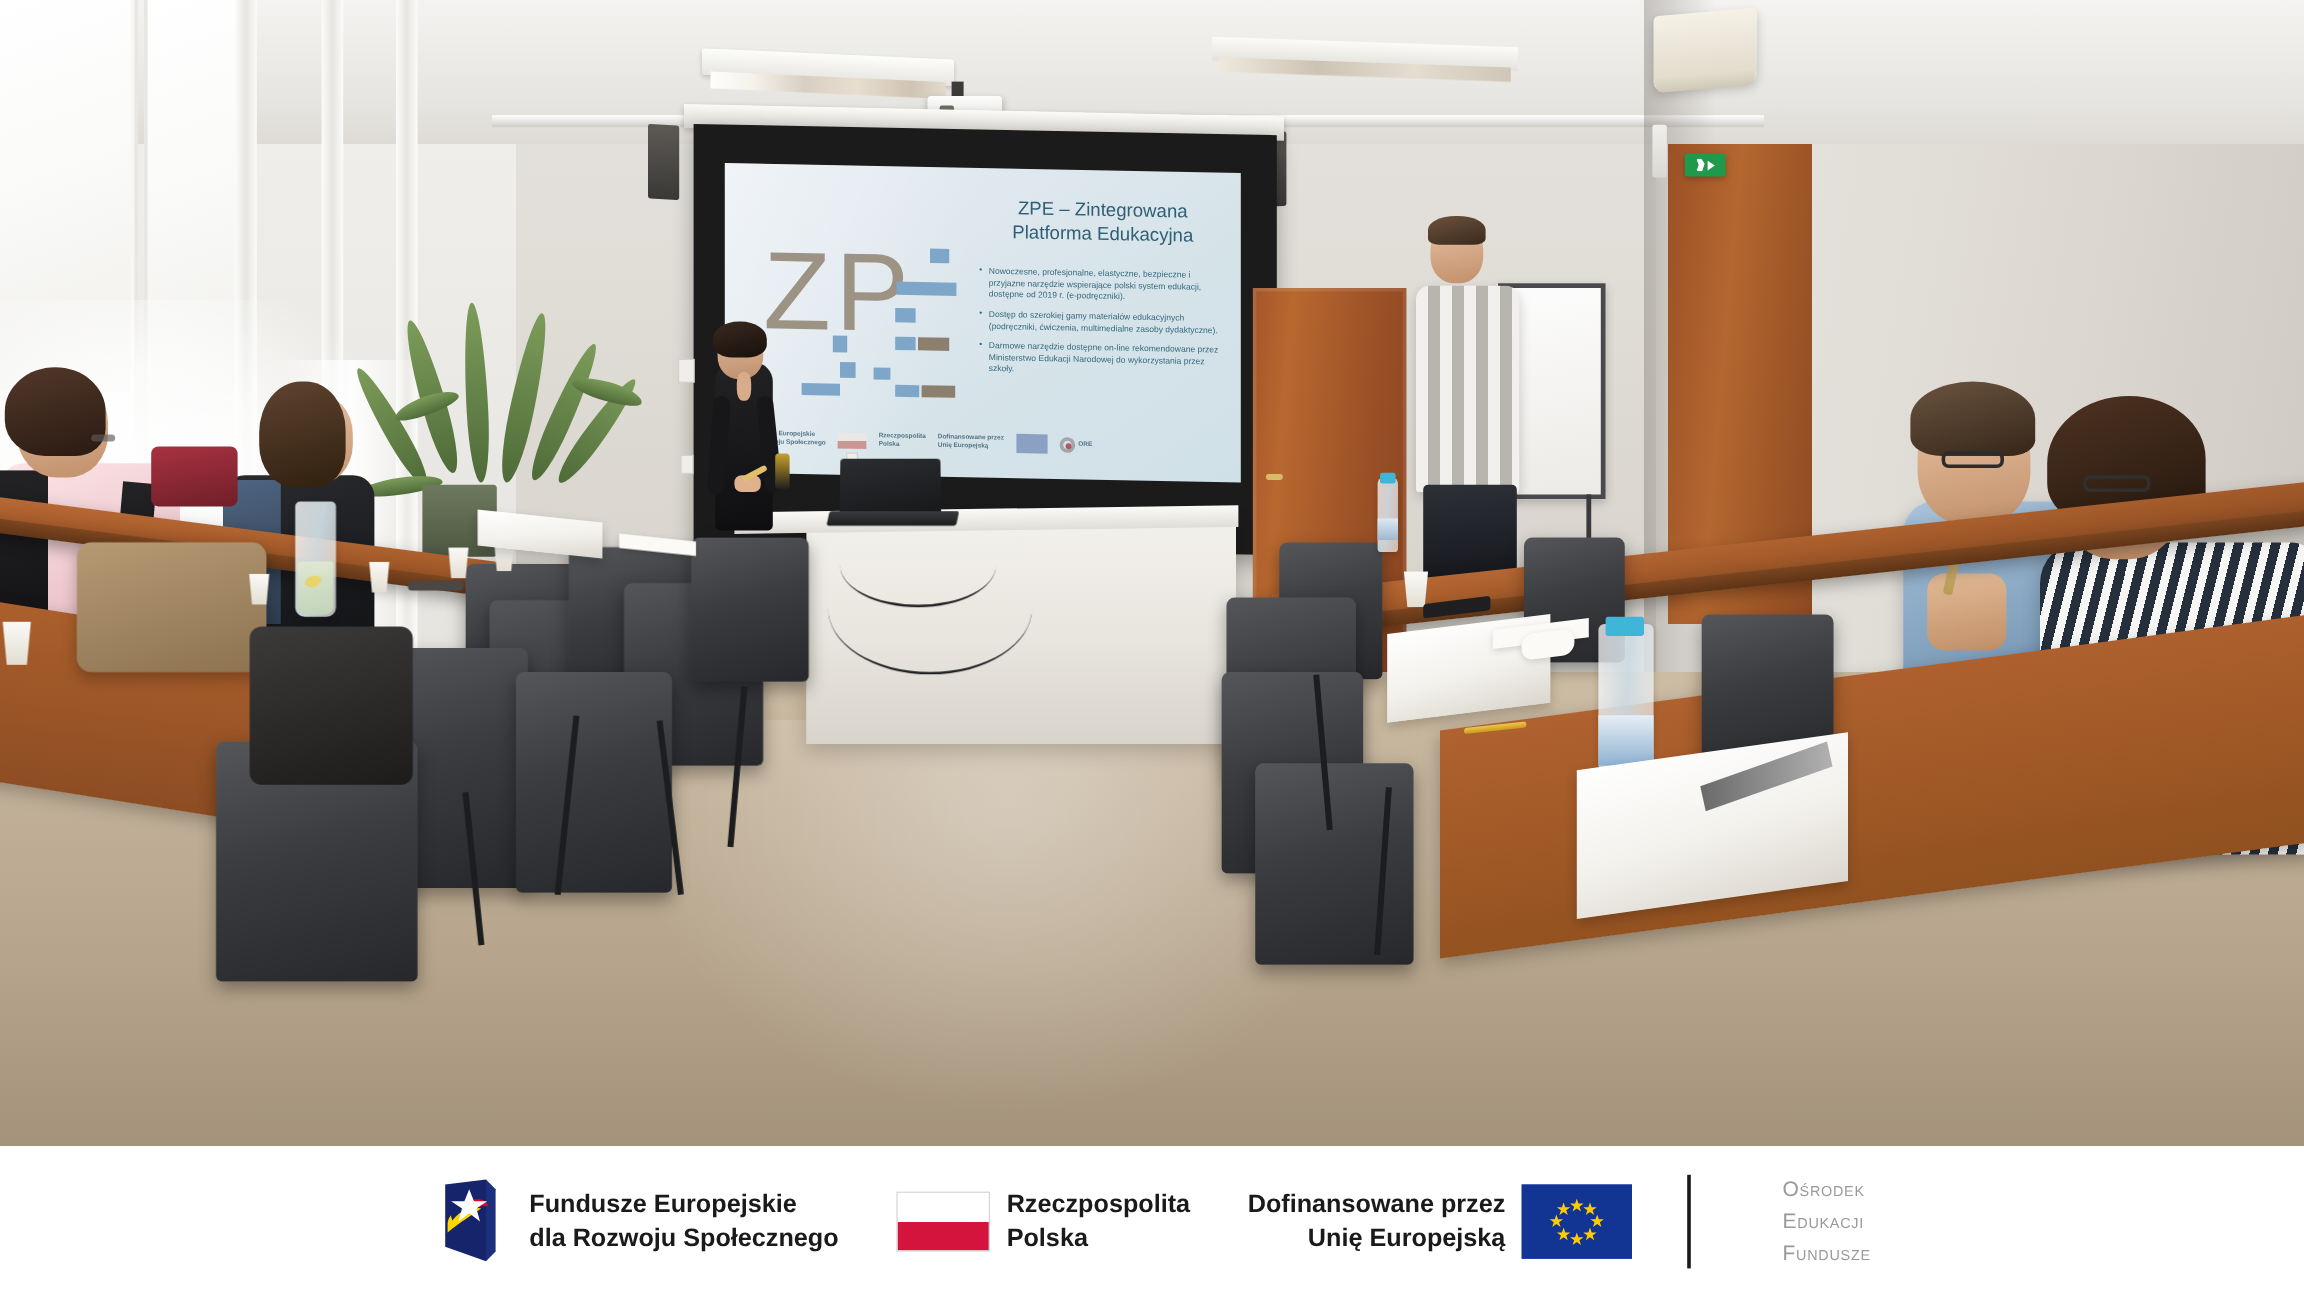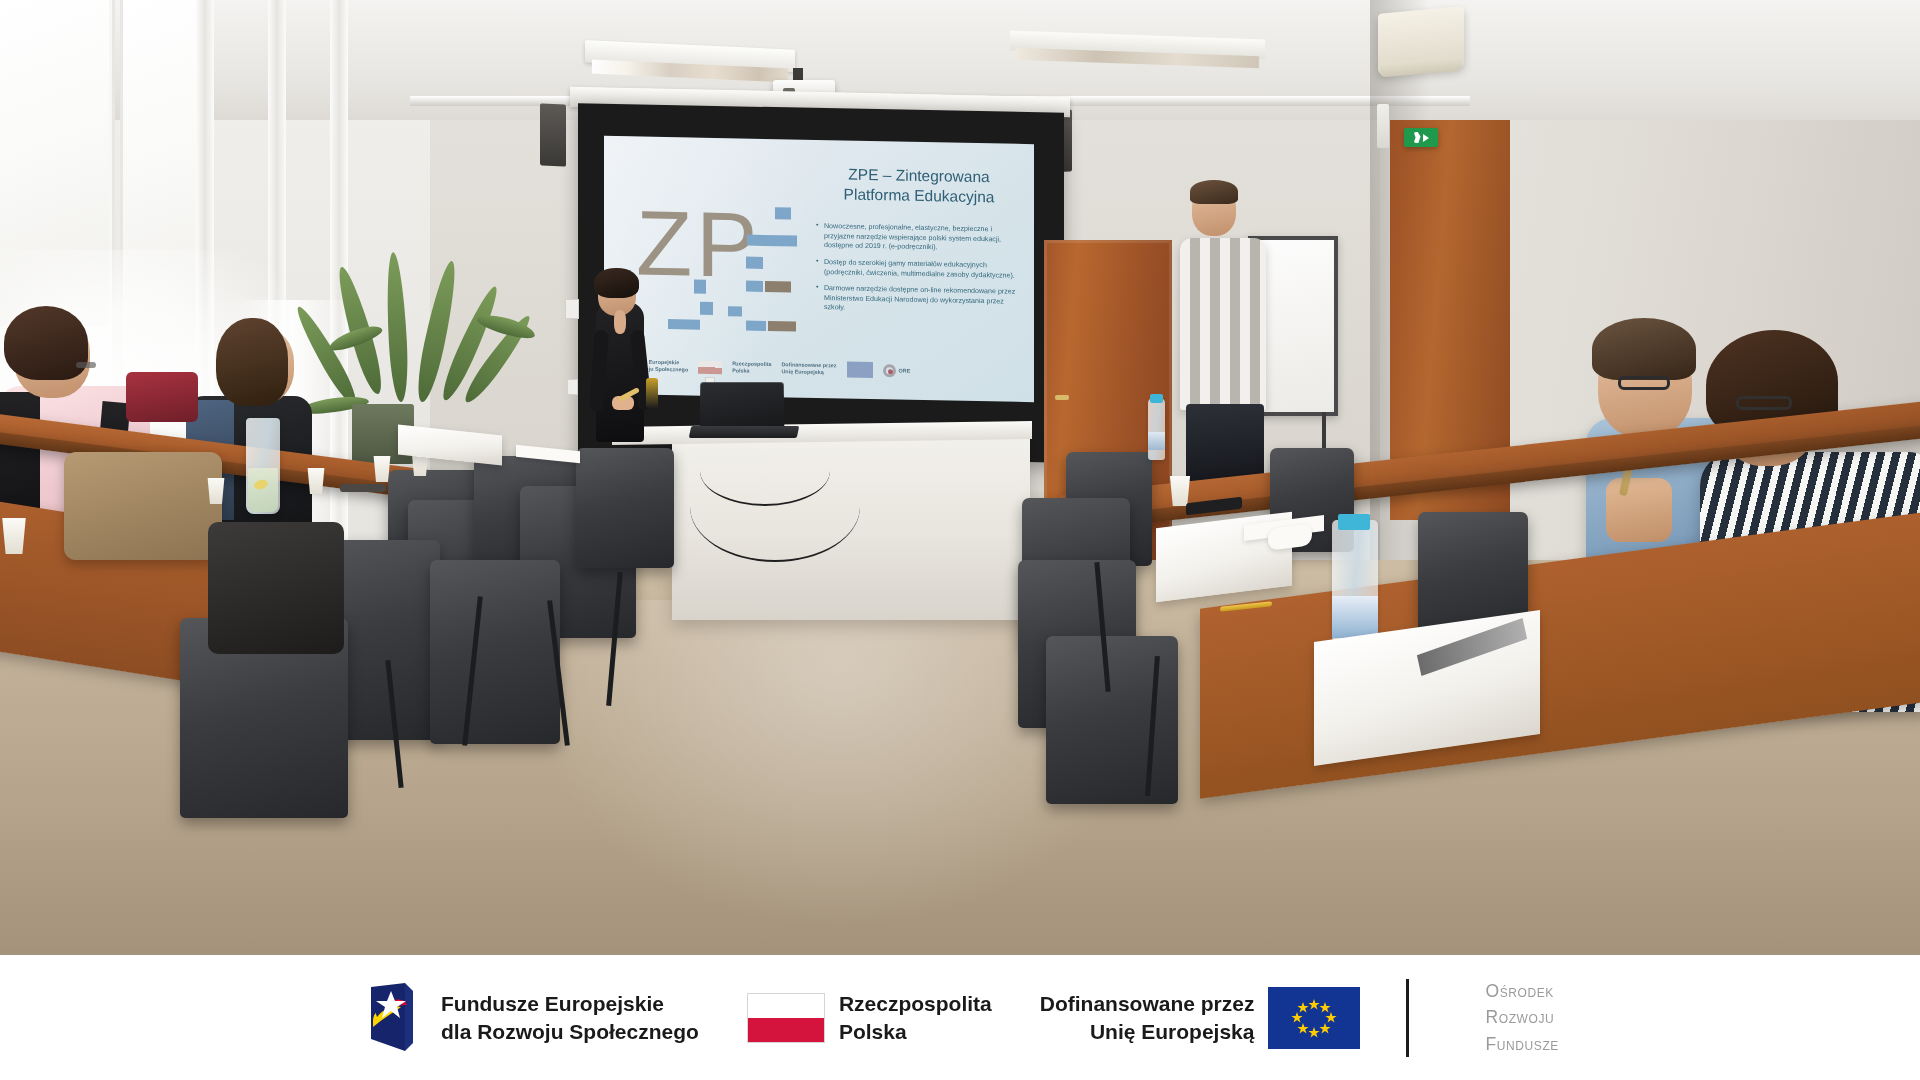--- a/index.html
+++ b/index.html
@@ -656,19 +656,19 @@
           </g>
         </svg>
       </div>
     </div>
 
     <div class="divider" style="margin-right:56px;"></div>
 
     <div class="logo-group">
       <div class="ore-sub">
         <div>Ośrodek</div>
-        <div>Rozwoju</div>
+        <div>Edukacji</div>
         <div>Fundusze</div>
       </div>
     </div>
 
   </div>
 </div>
 
 </body></html>

